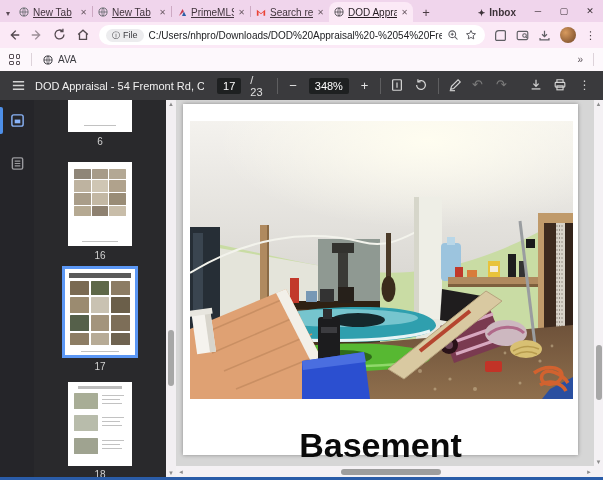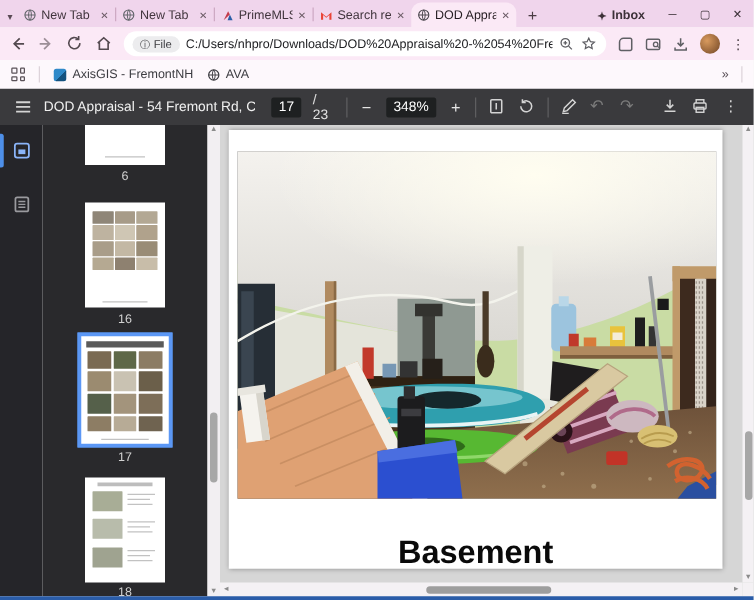--- a/index.html
+++ b/index.html
@@ -6,21 +6,21 @@
   html,body { width:603px; height:480px; overflow:hidden; }
   body { font-family:"Liberation Sans", sans-serif; background:#fff; position:relative; }
 
   
   .tabstrip { position:absolute; top:0; left:0; right:0; height:22px; background:#f0d5ec;
               display:flex; align-items:flex-end; }
   .tab-search { width:12px; height:18px; display:flex; align-items:center; justify-content:center;
                 color:#5a4a55; font-size:8px; margin-left:2px; }
   .tab { width:78px; height:20px; display:flex; align-items:center; gap:4px; padding:0 5px;
          font-size:10px; color:#41353d; position:relative; }
-  .tab .title { flex:1; white-space:nowrap; overflow:hidden; }
+  .tab .title { flex:1; white-space:nowrap; overflow:hidden;text-decoration:underline; }
   .tab .close { font-size:8px; color:#6a5a64; flex:none; }
   .tab.active { width:84px; background:#fbe9f6; border-radius:8px 8px 0 0; color:#241c21; }
   .tab-sep { width:1px; height:11px; background:#cda9c3; margin-bottom:5px; }
   .favicon { width:10px; height:10px; flex:none; display:flex; align-items:center; justify-content:center; }
   .newtab-btn { width:18px; height:18px; margin:0 0 1px 4px; display:flex; align-items:center; justify-content:center;
                 font-size:13px; color:#4a3c44; border-radius:50%; }
   .tabstrip-spacer { flex:1; }
   .gemini-btn { display:flex; align-items:center; gap:4px; font-size:10px; font-weight:bold; color:#3c3138;
                 padding:2px 9px; margin-bottom:2px; border-radius:9px; }
   .gem-star { font-size:9px; }
@@ -93,21 +93,21 @@
 
   .side-scroll { width:10px; background:#f2eff2; position:relative; flex:none; }
   .sb-arrow { position:absolute; left:0; width:10px; text-align:center; font-size:6px; color:#8b8b8b; }
   .sb-thumb-v { position:absolute; left:2px; width:6px; background:#a7a7a7; border-radius:3px; }
 
   .viewer { flex:1; position:relative; background:#d6d6d6; overflow:hidden; }
   .page { position:absolute; left:7px; top:4px; width:395px; height:351px; background:#fff;
           box-shadow:0 0 4px rgba(0,0,0,.35); }
   .photo { position:absolute; left:7px; top:17px; width:383px; height:278px; background:#888; }
   .caption { position:absolute; left:0; right:0; top:322px; text-align:center;
-             font-size:26px; font-weight:bold; color:#0a0a0a; letter-spacing:0; }
+             font-size:34px; font-weight:bold; color:#0a0a0a; letter-spacing:0; }
 
   .vscroll { position:absolute; right:0; top:0; bottom:11px; width:9px; background:#f4f1f4; }
   .hscroll { position:absolute; left:0; right:9px; bottom:0; height:11px; background:#f4f1f4;
              display:flex; align-items:center; }
   .hs-arrow { width:10px; text-align:center; font-size:6px; color:#8b8b8b; flex:none; }
   .hs-track { flex:1; position:relative; height:100%; }
   .hs-thumb { position:absolute; left:155px; width:100px; top:2.5px; height:6px; background:#9d9d9d; border-radius:3px; }
   .corner { position:absolute; right:0; bottom:0; width:9px; height:11px; background:#f4f1f4; }
 
   svg { display:block; }
@@ -257,24 +257,20 @@
 <div class="bookmarks">
   <span class="apps-grid">
       <span></span>
       <span></span>
       <span></span>
       <span></span>
     </span>
   <span class="bm-sep"></span>
 
 
-  <span class="bm">
-    <span class="fav-sq" style="background:linear-gradient(135deg,#2f89c9 55%,#14527f 55%);"></span>
-    <span>AxisGIS - FremontNH</span>
-  </span>
 
   <span class="bm">
     <span class="favicon">
       <svg viewBox="0 0 16 16" width="10" height="10">
           <circle cx="8" cy="8" r="6.5" fill="none" stroke="#3c3c41" stroke-width="1.6"></circle>
           <path d="M1.5 8h13M8 1.5c-2.5 2-2.5 11 0 13M8 1.5c2.5 2 2.5 11 0 13" fill="none" stroke="#3c3c41" stroke-width="1.2"></path>
         </svg>
     </span>
     <span>AVA</span>
   </span>

